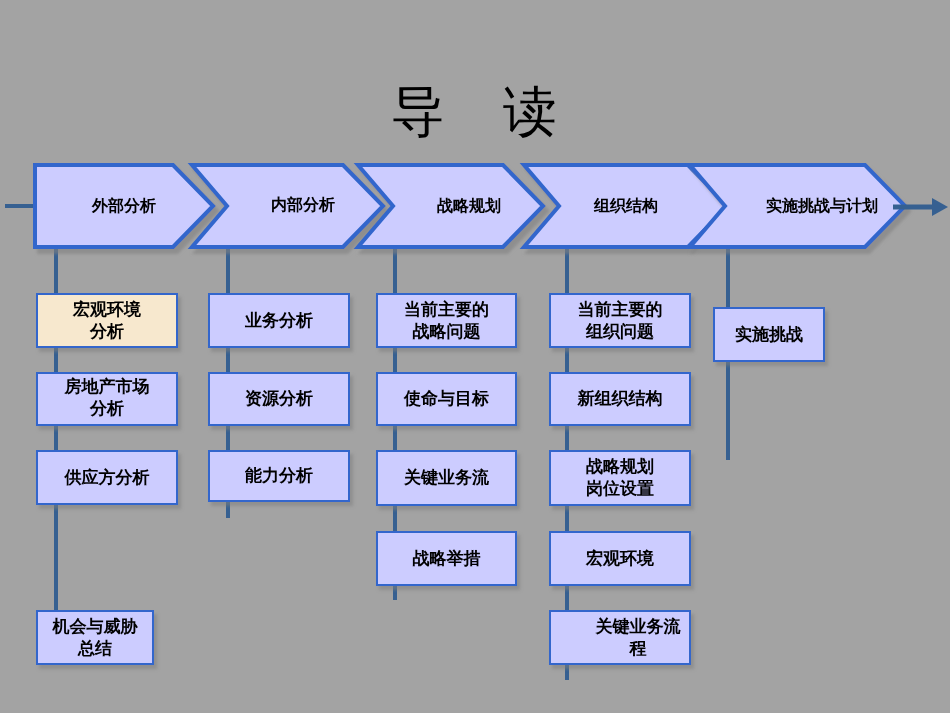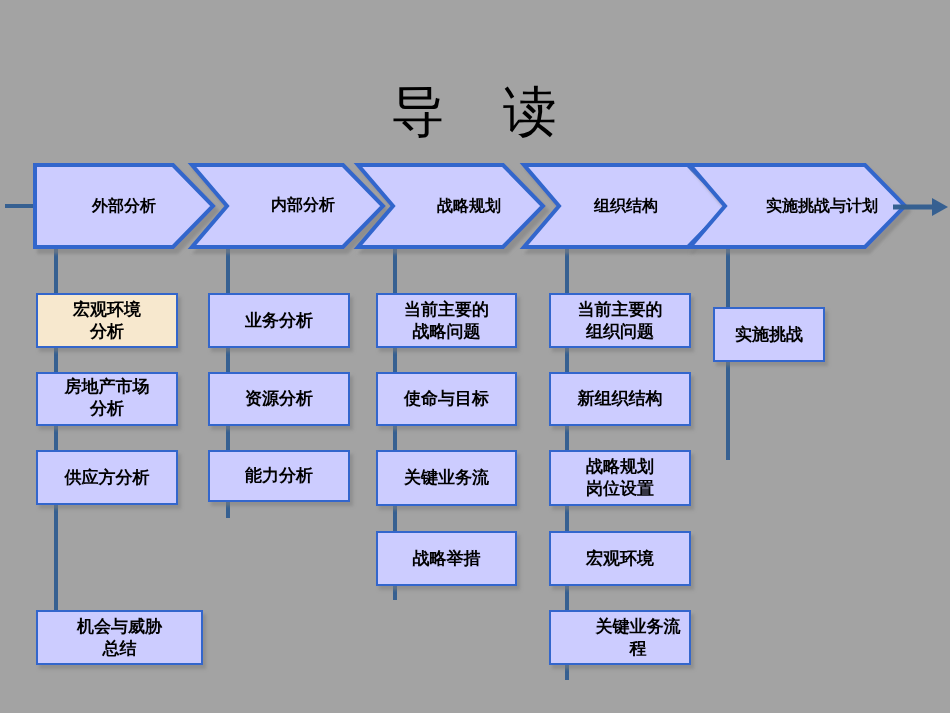--- a/index.html
+++ b/index.html
@@ -67,21 +67,21 @@
   <div class="chevron-label" style="left:303px;font-family:Liberation Mono, monospace;">内部分析</div>
   <div class="chevron-label" style="left:469px;">战略规划</div>
   <div class="chevron-label" style="left:626px;">组织结构</div>
   <div class="chevron-label" style="left:822px;">实施挑战与计划</div>
 
   <div class="flow-box hl" style="left:36px;top:293px;width:142px;height:55px;">宏观环境
 分析</div>
   <div class="flow-box" style="left:36px;top:372px;width:142px;height:54px;font-family:Liberation Mono, monospace;">房地产市场
 分析</div>
   <div class="flow-box" style="left:36px;top:450px;width:142px;height:55px;">供应方分析</div>
-  <div class="flow-box" style="left:36px;top:610px;width:167px;height:55px;">机会与威胁
+  <div class="flow-box" style="left:36px;top:610px;width:118px;height:55px;">机会与威胁
 总结</div>
 
   <div class="flow-box" style="left:208px;top:293px;width:142px;height:55px;">业务分析</div>
   <div class="flow-box" style="left:208px;top:372px;width:142px;height:54px;text-align:center;">资源分析</div>
   <div class="flow-box" style="left:208px;top:450px;width:142px;height:52px;">能力分析</div>
 
   <div class="flow-box" style="left:376px;top:293px;width:141px;height:55px;">当前主要的
 战略问题</div>
   <div class="flow-box" style="left:376px;top:372px;width:141px;height:54px;">使命与目标</div>
   <div class="flow-box" style="left:376px;top:450px;width:141px;height:56px;">关键业务流</div>

